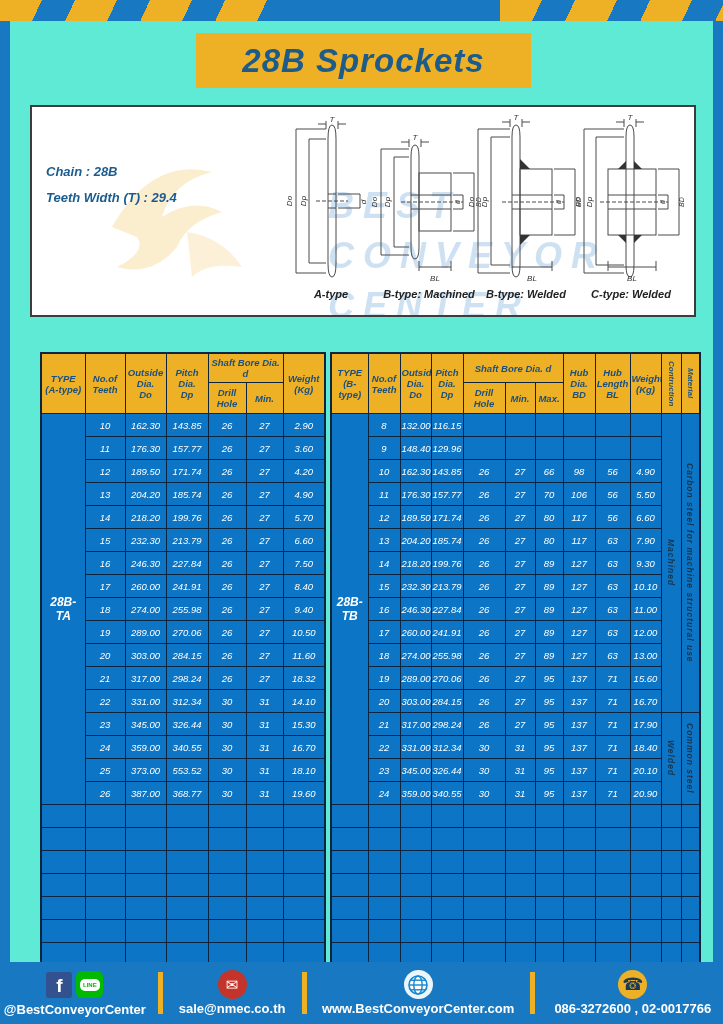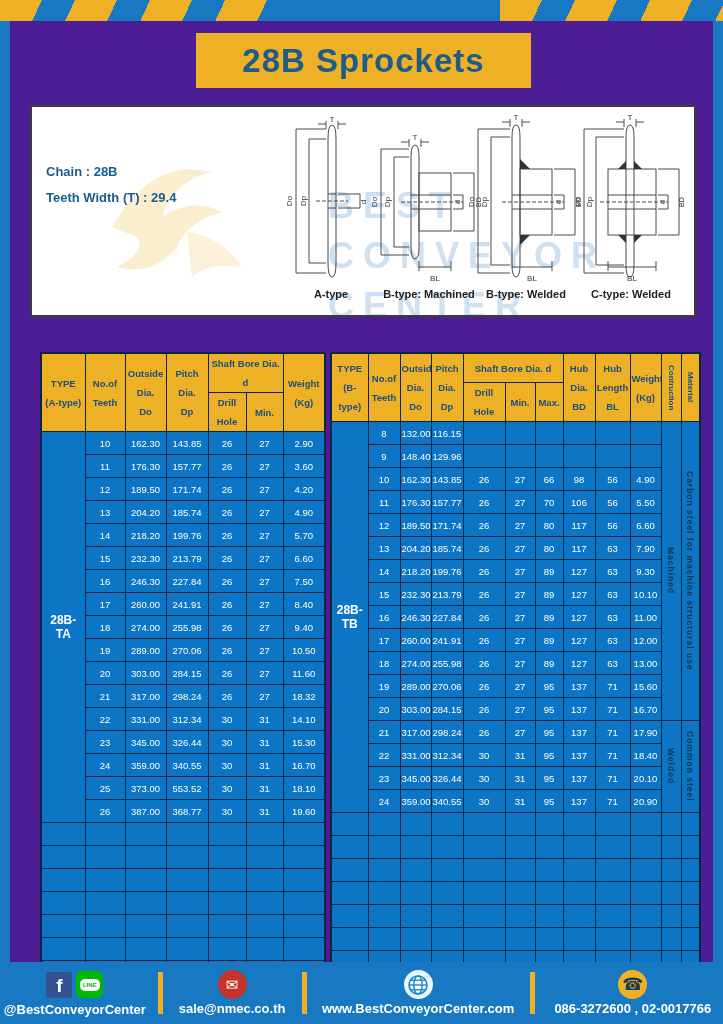--- a/index.html
+++ b/index.html
@@ -7,21 +7,21 @@
        background:#1879c2;font-family:"Liberation Sans",sans-serif;}
 
   
   .hazard{position:absolute;top:0;height:21px;background:#1879c2;}
   .hazard.striped{background:repeating-linear-gradient(115deg,#eeb125 0 38px,#1879c2 38px 68px);}
   #hz-left{left:0;width:288px;}
   #hz-mid{left:288px;width:212px;}
   #hz-right{left:500px;width:223px;}
 
   
-  .page{position:absolute;left:10px;top:21px;width:703px;height:941px;background:#4c1d95;}
+  .page{position:absolute;left:10px;top:21px;width:703px;height:941px;background:#5eead4;font-style:italic;}
 
   
   .banner{position:absolute;left:186px;top:12px;width:335px;height:55px;background:#eeb125;
           display:flex;align-items:center;justify-content:center;}
   .banner .t{font-size:33px;font-weight:bold;color:#1d5b8b;letter-spacing:1px;}
 
   
   .diagram-panel{position:absolute;left:20px;top:84px;width:662px;height:208px;
                  border:2px solid #3c3c3c;background:#fff;overflow:hidden;}
   .watermark{position:absolute;left:296px;top:28px;z-index:0;color:rgba(147,189,226,0.45);
@@ -38,21 +38,21 @@
   #diagCW{left:543px;top:8px;width:112px;}
 
   
   table{border-collapse:collapse;table-layout:fixed;position:absolute;
         border:2px solid #0b2440;}
   #tableA{left:30px;top:331px;width:284px;}
   #tableB{left:320px;top:331px;width:370px;}
   th,td{border:1px solid #0b2440;text-align:center;vertical-align:middle;
         padding:0 1px;overflow:hidden;}
   th{background:#eeb125;color:#1b4f7e;font-size:9.5px;font-weight:bold;
-     white-space:pre-line;line-height:19px;}
+     white-space:pre-line;line-height:11px;}
   .hrow1 th{height:28px;} .hrow2 th{height:30px;}
   td{background:#0d75c5;color:#ffffff;font-size:9.5px;height:22px;}
   td.type-cell{font-size:12px;font-weight:bold;}
   td.vert-cell{writing-mode:vertical-rl;color:#17344f;font-size:8.5px;font-weight:bold;
                letter-spacing:1px;padding:2px 0;}
   th.vert{writing-mode:vertical-rl;font-size:8px;letter-spacing:0;line-height:9px;padding:1px 0;}
 
   
   .footer{position:absolute;left:0;top:962px;width:723px;height:62px;background:#1879c2;
           display:flex;align-items:center;justify-content:center;}

